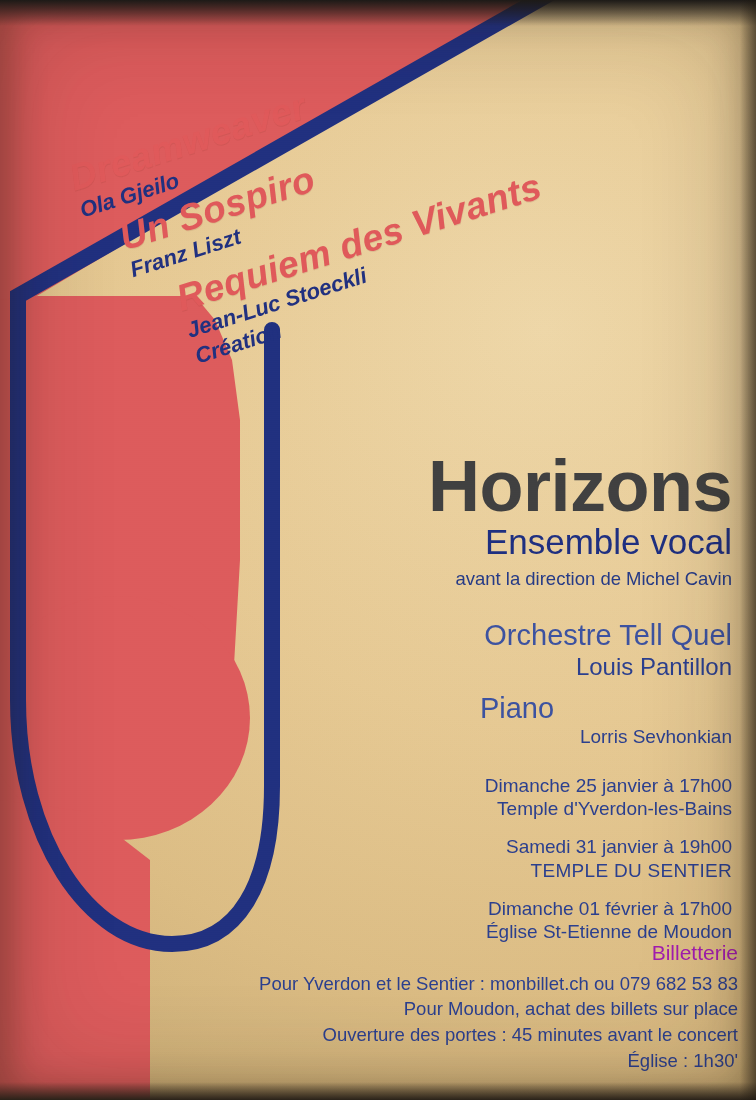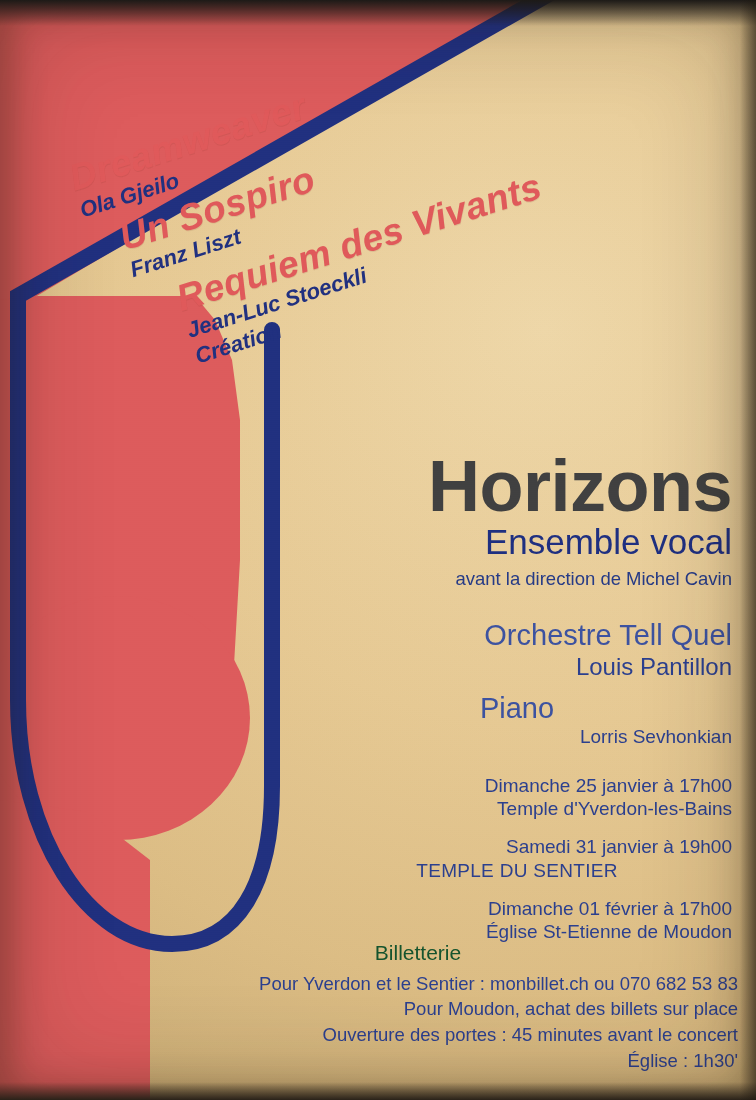--- a/index.html
+++ b/index.html
@@ -158,37 +158,36 @@
   .date-line {
     font-size: 19px;
     color: #2b3f8e;
     line-height: 1.25;
   }
   .venue-line {
     font-size: 19px;
     color: #2b3f8e;
     line-height: 1.25;
   }
-  .venue-line.caps { letter-spacing: 0.3px; text-align: center; }
+  .venue-line.caps { letter-spacing: 0.3px; }
 
   
   .billetterie {
     position: absolute;
     right: 18px;
     bottom: 26px;
     width: 640px;
     text-align: right;
     z-index: 6;
     color: #2b3f8e;
   }
   .bill-title {
     font-size: 21px;
     margin-bottom: 6px;
-    color: #14532d;
-    text-align: center;
+    color: #a21caf;
   }
   .bill-line {
     font-size: 18.5px;
     line-height: 1.38;
   }
   .bill-line.dur { margin-top: 1px; }
 
   
   .grain {
     position: absolute;
@@ -275,21 +274,21 @@
       </div>
       <div class="date-block">
         <div class="date-line">Dimanche 01 février à 17h00</div>
         <div class="venue-line">Église St-Etienne de Moudon</div>
       </div>
     </div>
   </div>
 
   <div class="billetterie">
     <div class="bill-title">Billetterie</div>
-    <div class="bill-line">Pour Yverdon et le Sentier : monbillet.ch ou 070 682 53 83</div>
+    <div class="bill-line">Pour Yverdon et le Sentier : monbillet.ch ou 079 682 53 83</div>
     <div class="bill-line">Pour Moudon, achat des billets sur place</div>
     <div class="bill-line">Ouverture des portes : 45 minutes avant le concert</div>
     <div class="bill-line dur">Église : 1h30'</div>
   </div>
 
   <div class="grain"></div>
   <div class="topdark"></div>
   <div class="botdark"></div>
   <div class="rightdark"></div>
   <div class="vignette"></div>

